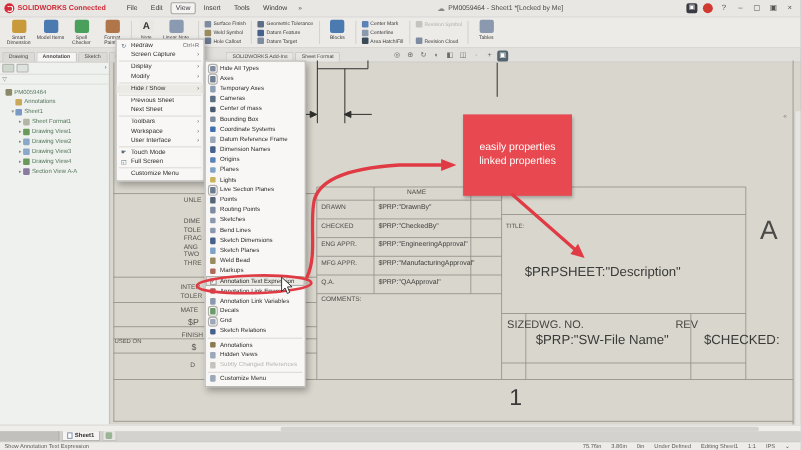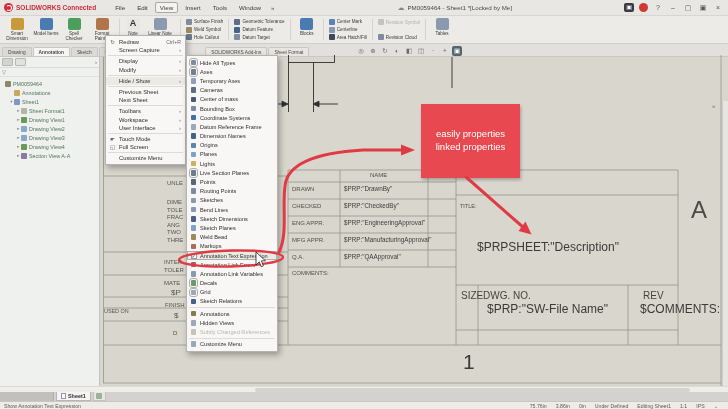--- a/index.html
+++ b/index.html
@@ -391,22 +391,22 @@
       <line x1="452" y1="57" x2="452" y2="88"></line>
     </g>
   </svg>
 
   <div class="sheetlayer" id="sheetlayer">
     <span class="sl tb-label" style="left:460px;top:203px;font-size:5.5px;">TITLE:</span>
     <span class="sl tb-big" style="left:477px;top:240px;">$PRPSHEET:"Description"</span>
     <span class="sl tb-med" style="left:461px;top:290px;">SIZE</span>
     <span class="sl tb-med" style="left:483px;top:290px;">DWG. NO.</span>
     <span class="sl tb-big" style="left:487px;top:302px;">$PRP:"SW-File Name"</span>
-    <span class="sl tb-med" style="left:643px;top:290px;">REV</span>
-    <span class="sl tb-big" style="left:640px;top:302px;">$COMMENTS:</span>
+    <span class="sl tb-med" style="left:614px;top:290px;">REV</span>
+    <span class="sl tb-big" style="left:640px;top:302px;">$CHECKED:</span>
     <span class="sl zoneA" style="left:691px;top:196px;">A</span>
     <span class="sl zone1" style="left:463px;top:350px;">1</span>
     <span class="sl frag" style="left:104px;top:308px;font-size:5.4px;">USED ON</span>
   <span class="sl tb-label" style="left: 370px; top: 172px;">NAME</span>
       <span class="sl tb-label" style="left: 432px; top: 172px;">DATE</span>
       <span class="sl tb-label" style="left: 292px; top: 186px;">DRAWN</span>
       <span class="sl tb-value" style="left: 344px; top: 185px;">$PRP:"DrawnBy"</span>
       <span class="sl tb-label" style="left: 292px; top: 203px;">CHECKED</span>
       <span class="sl tb-value" style="left: 344px; top: 202px;">$PRP:"CheckedBy"</span>
       <span class="sl tb-label" style="left: 292px; top: 220px;">ENG APPR.</span>

